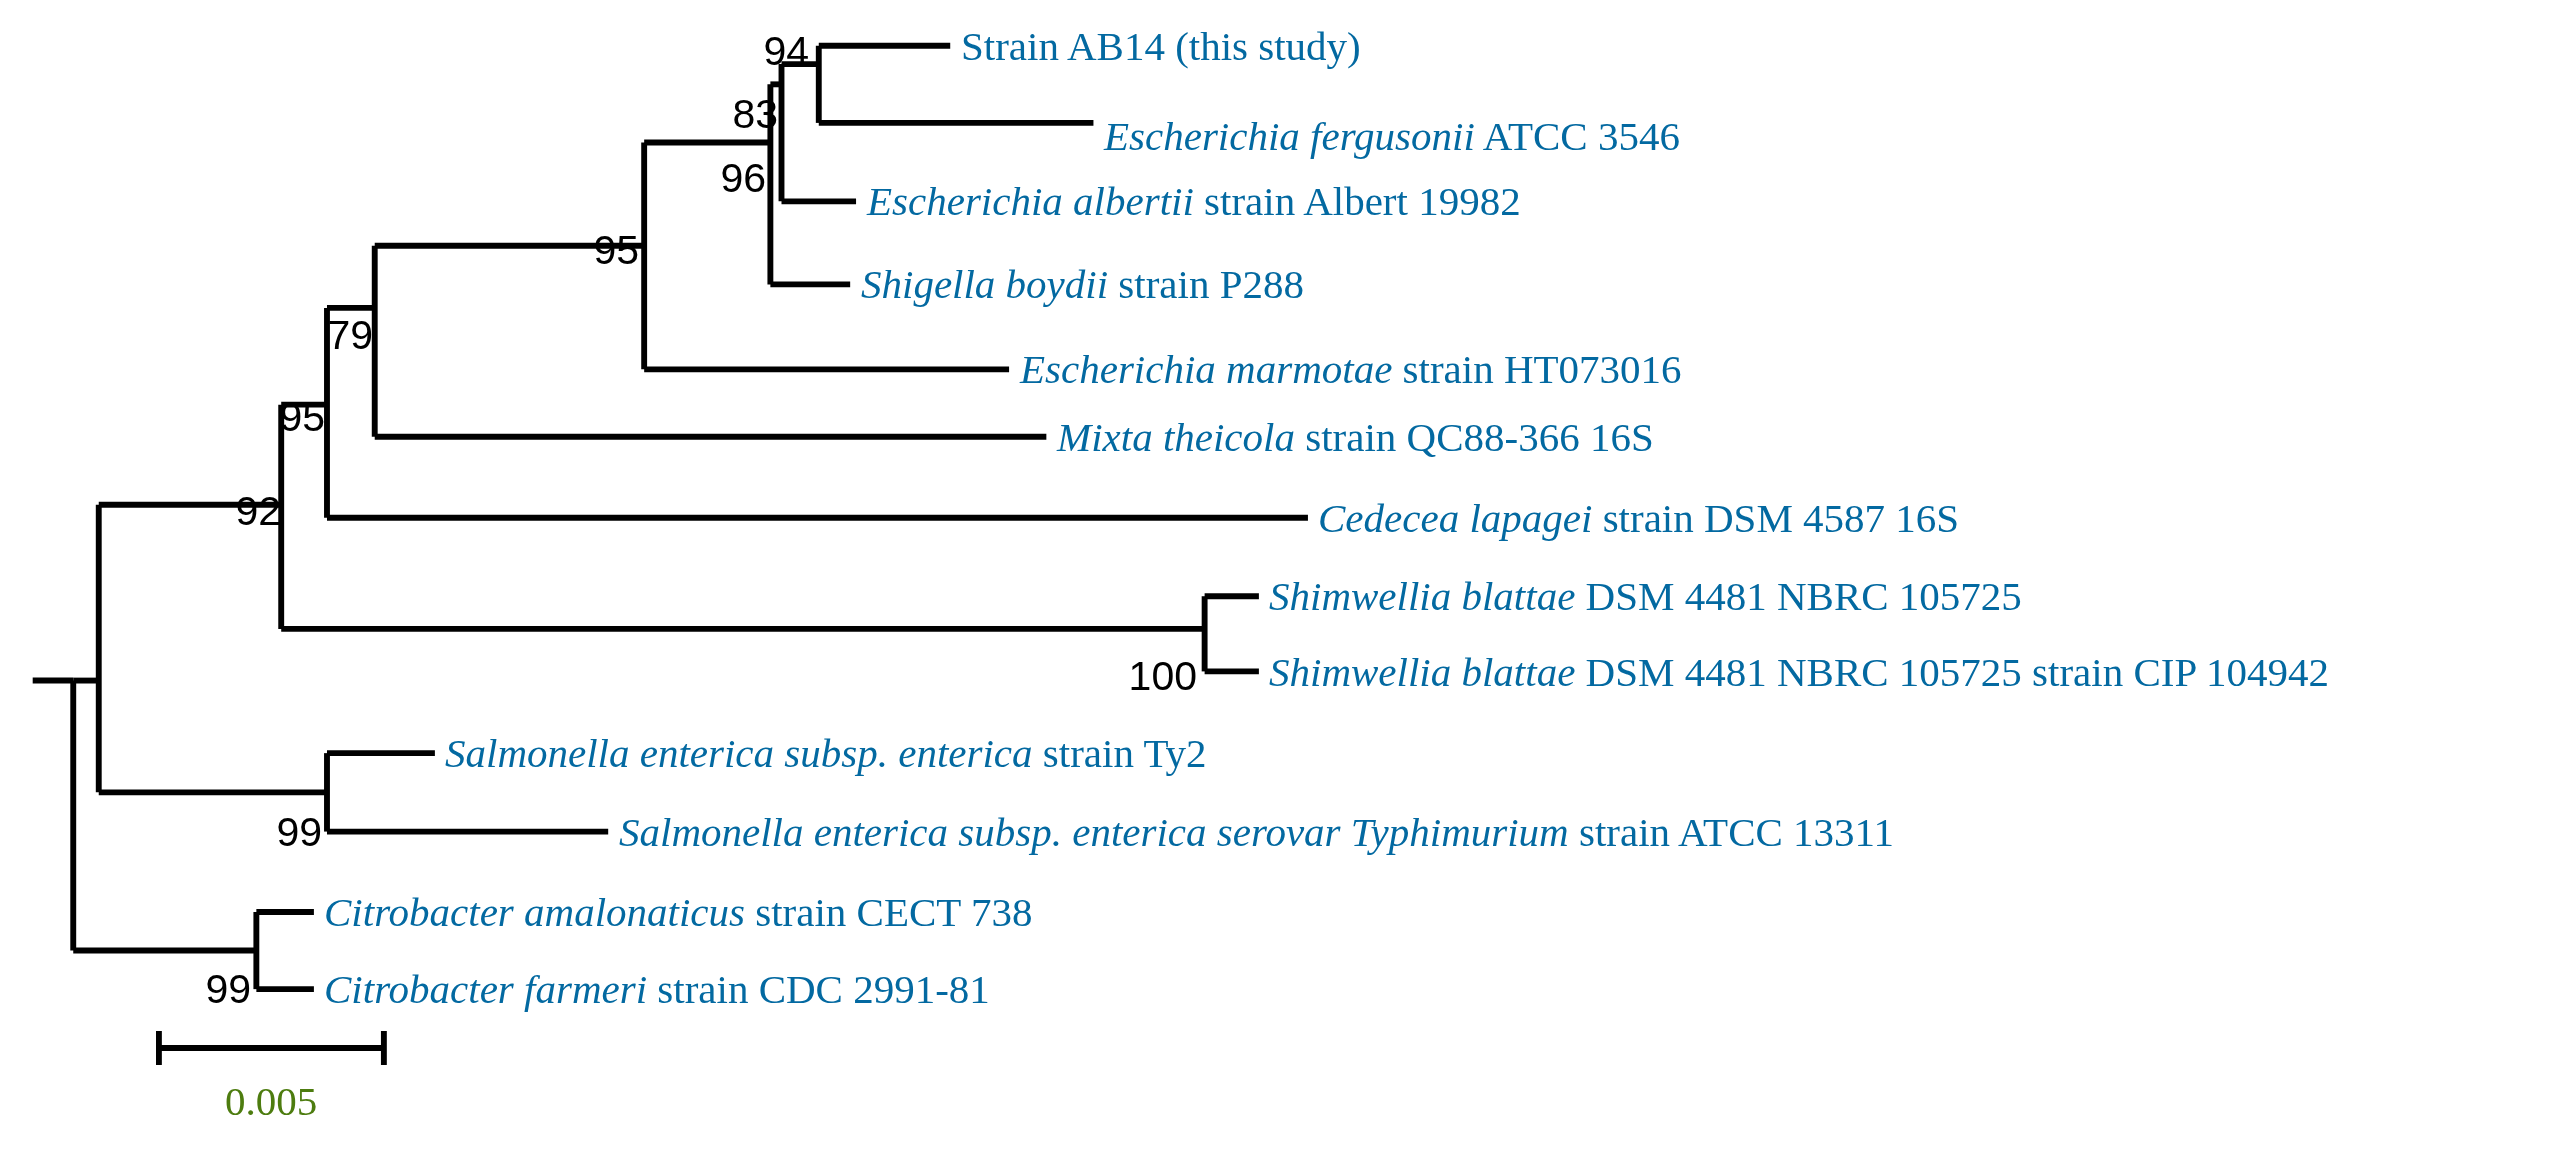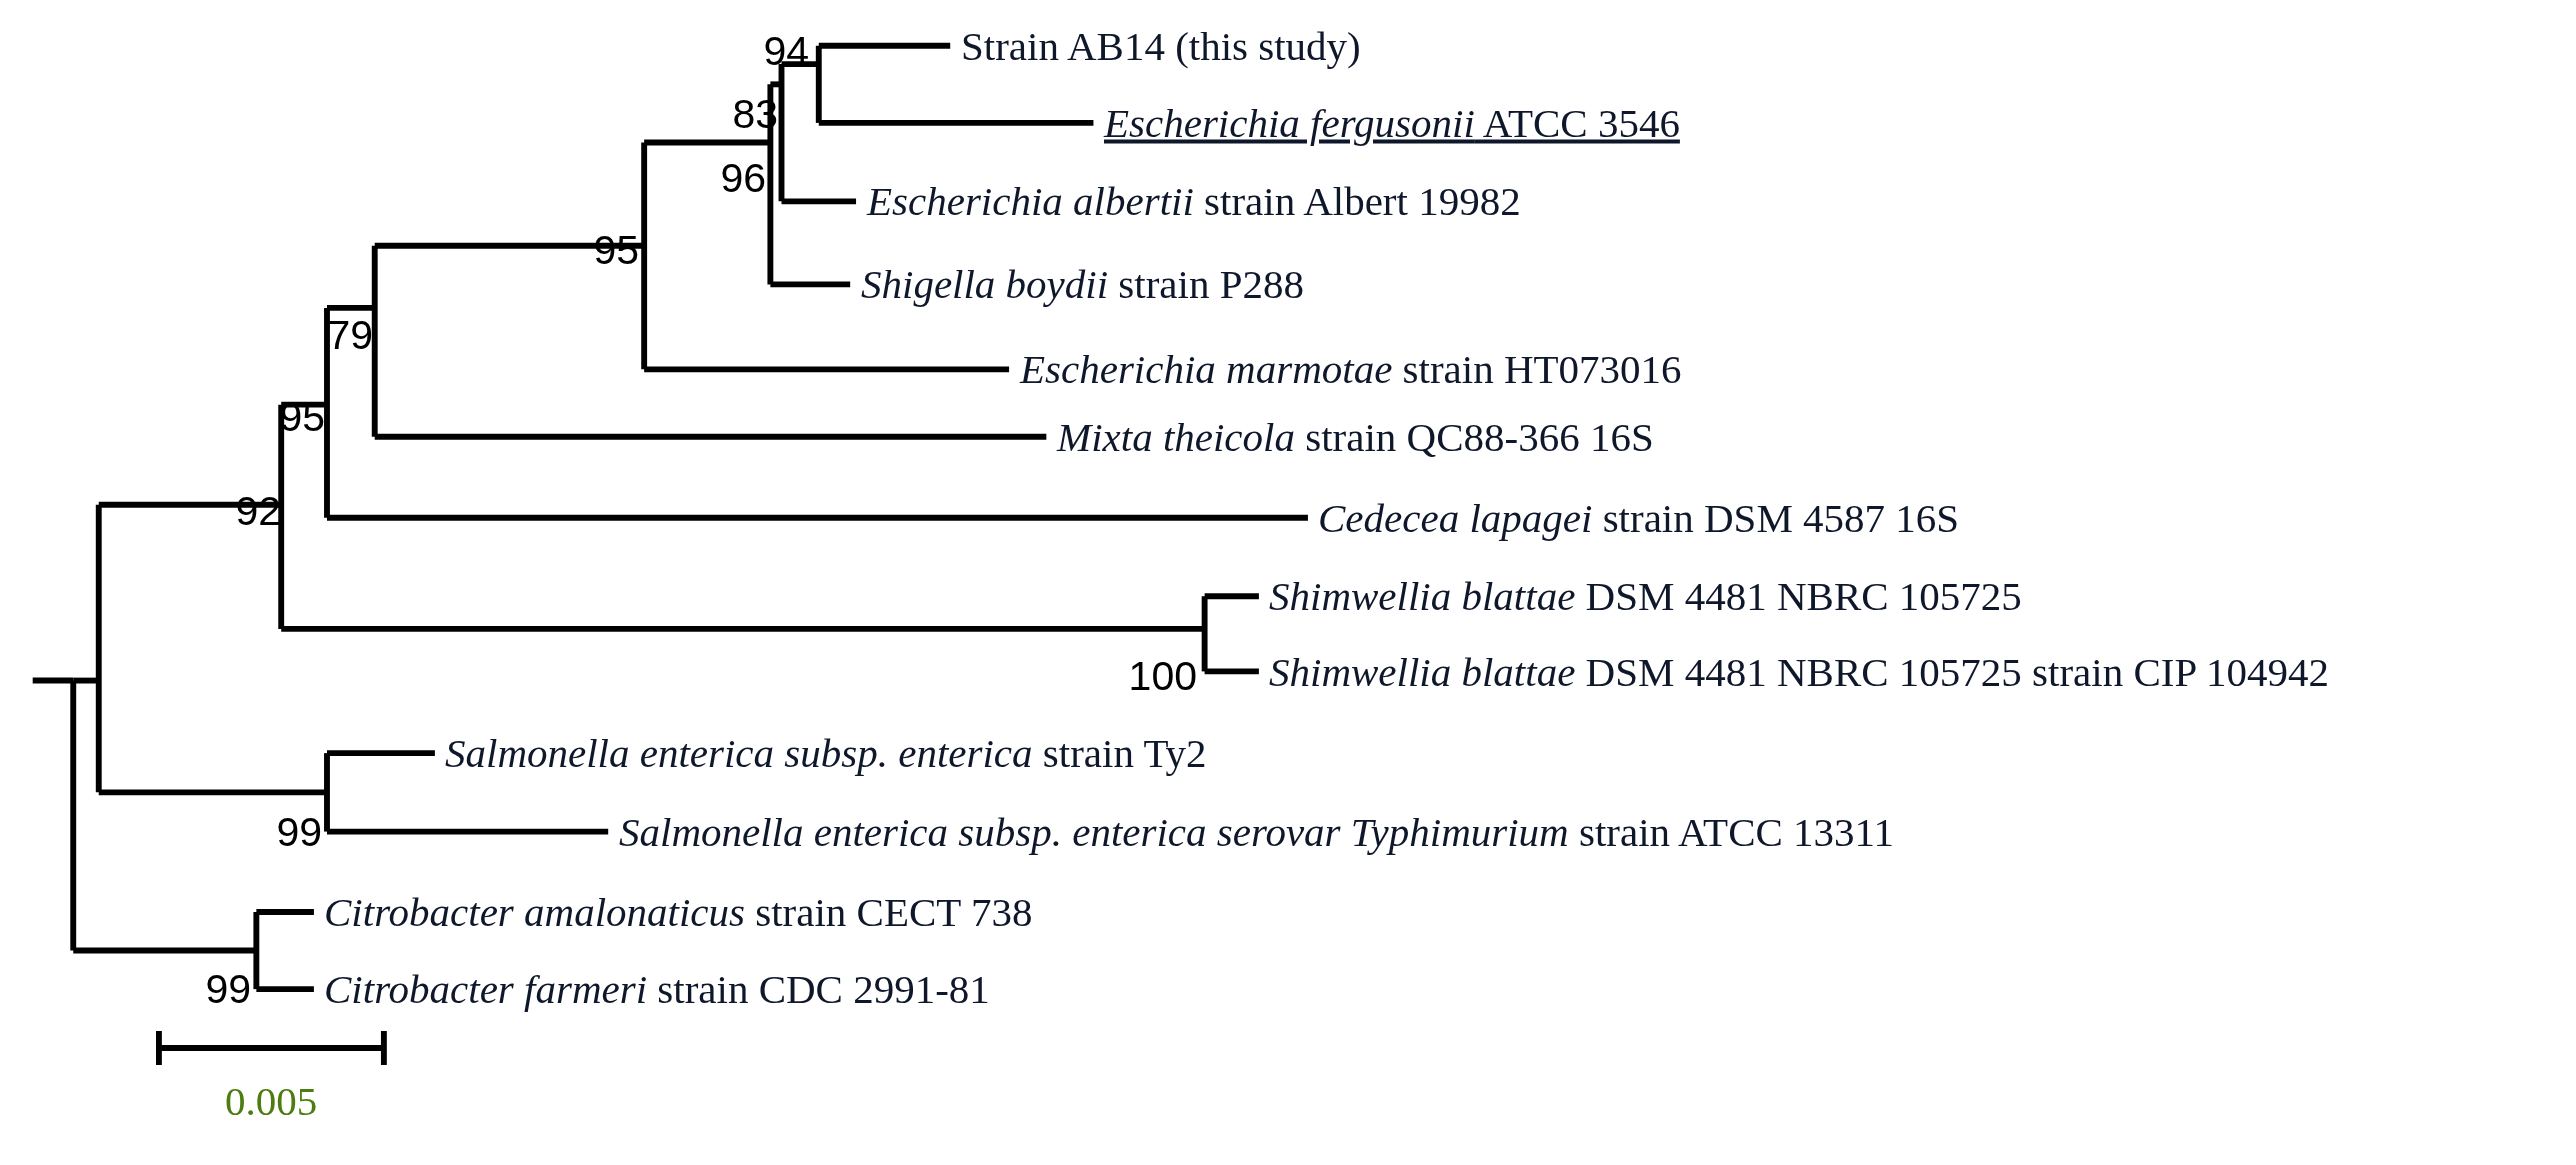--- a/index.html
+++ b/index.html
@@ -23,21 +23,21 @@
     left: 0;
     top: 0;
     width: 2576px;
     height: 1165px;
   }
   .tip-label {
     position: absolute;
     font-family: "Liberation Serif", "DejaVu Serif", serif;
     font-size: 41px;
     line-height: 1;
-    color: #0f172a;
+    color: #0369a1;
     white-space: nowrap;
     transform: translateY(-50%);
   }
   .tip-label .sci {
     font-style: italic;
   }
   .tip-label .plain {
     font-style: normal;
   }
   .boot-label {
@@ -106,21 +106,21 @@
       </g>
     <g id="scalebar-group" stroke="#000000" stroke-width="9" stroke-linecap="butt" fill="none">
         <line x1="243" y1="1603" x2="587" y2="1603"></line>
         <line x1="243" y1="1577" x2="243" y2="1629"></line>
         <line x1="587" y1="1577" x2="587" y2="1629"></line>
       </g>
   </svg>
 
   <div id="tip-labels">
       <div class="tip-label" style="left: 961px; top: 46px;"><span class="plain">Strain AB14 (this study)</span></div>
-      <div class="tip-label" style="left: 1104px; top: 123px; text-decoration: underline;"><span class="sci">Escherichia fergusonii</span><span class="plain"> ATCC 3546</span></div>
+      <div class="tip-label" style="left: 1104px; top: 136px;"><span class="sci">Escherichia fergusonii</span><span class="plain"> ATCC 3546</span></div>
       <div class="tip-label" style="left: 867px; top: 201px;"><span class="sci">Escherichia albertii</span><span class="plain"> strain Albert 19982</span></div>
       <div class="tip-label" style="left: 861px; top: 284px;"><span class="sci">Shigella boydii</span><span class="plain"> strain P288</span></div>
       <div class="tip-label" style="left: 1020px; top: 369px;"><span class="sci">Escherichia marmotae</span><span class="plain"> strain HT073016</span></div>
       <div class="tip-label" style="left: 1057px; top: 437px;"><span class="sci">Mixta theicola</span><span class="plain"> strain QC88-366 16S</span></div>
       <div class="tip-label" style="left: 1318px; top: 518px;"><span class="sci">Cedecea lapagei</span><span class="plain"> strain DSM 4587 16S</span></div>
       <div class="tip-label" style="left: 1269px; top: 596px;"><span class="sci">Shimwellia blattae</span><span class="plain"> DSM 4481 NBRC 105725</span></div>
       <div class="tip-label" style="left: 1269px; top: 672px; text-align: center;"><span class="sci">Shimwellia blattae</span><span class="plain"> DSM 4481 NBRC 105725 strain CIP 104942</span></div>
       <div class="tip-label" style="left: 445px; top: 753px;"><span class="sci">Salmonella enterica subsp. enterica</span><span class="plain"> strain Ty2</span></div>
       <div class="tip-label" style="left: 619px; top: 832px;"><span class="sci">Salmonella enterica subsp. enterica serovar Typhimurium</span><span class="plain"> strain ATCC 13311</span></div>
       <div class="tip-label" style="left: 324px; top: 912px;"><span class="sci">Citrobacter amalonaticus</span><span class="plain"> strain CECT 738</span></div>

